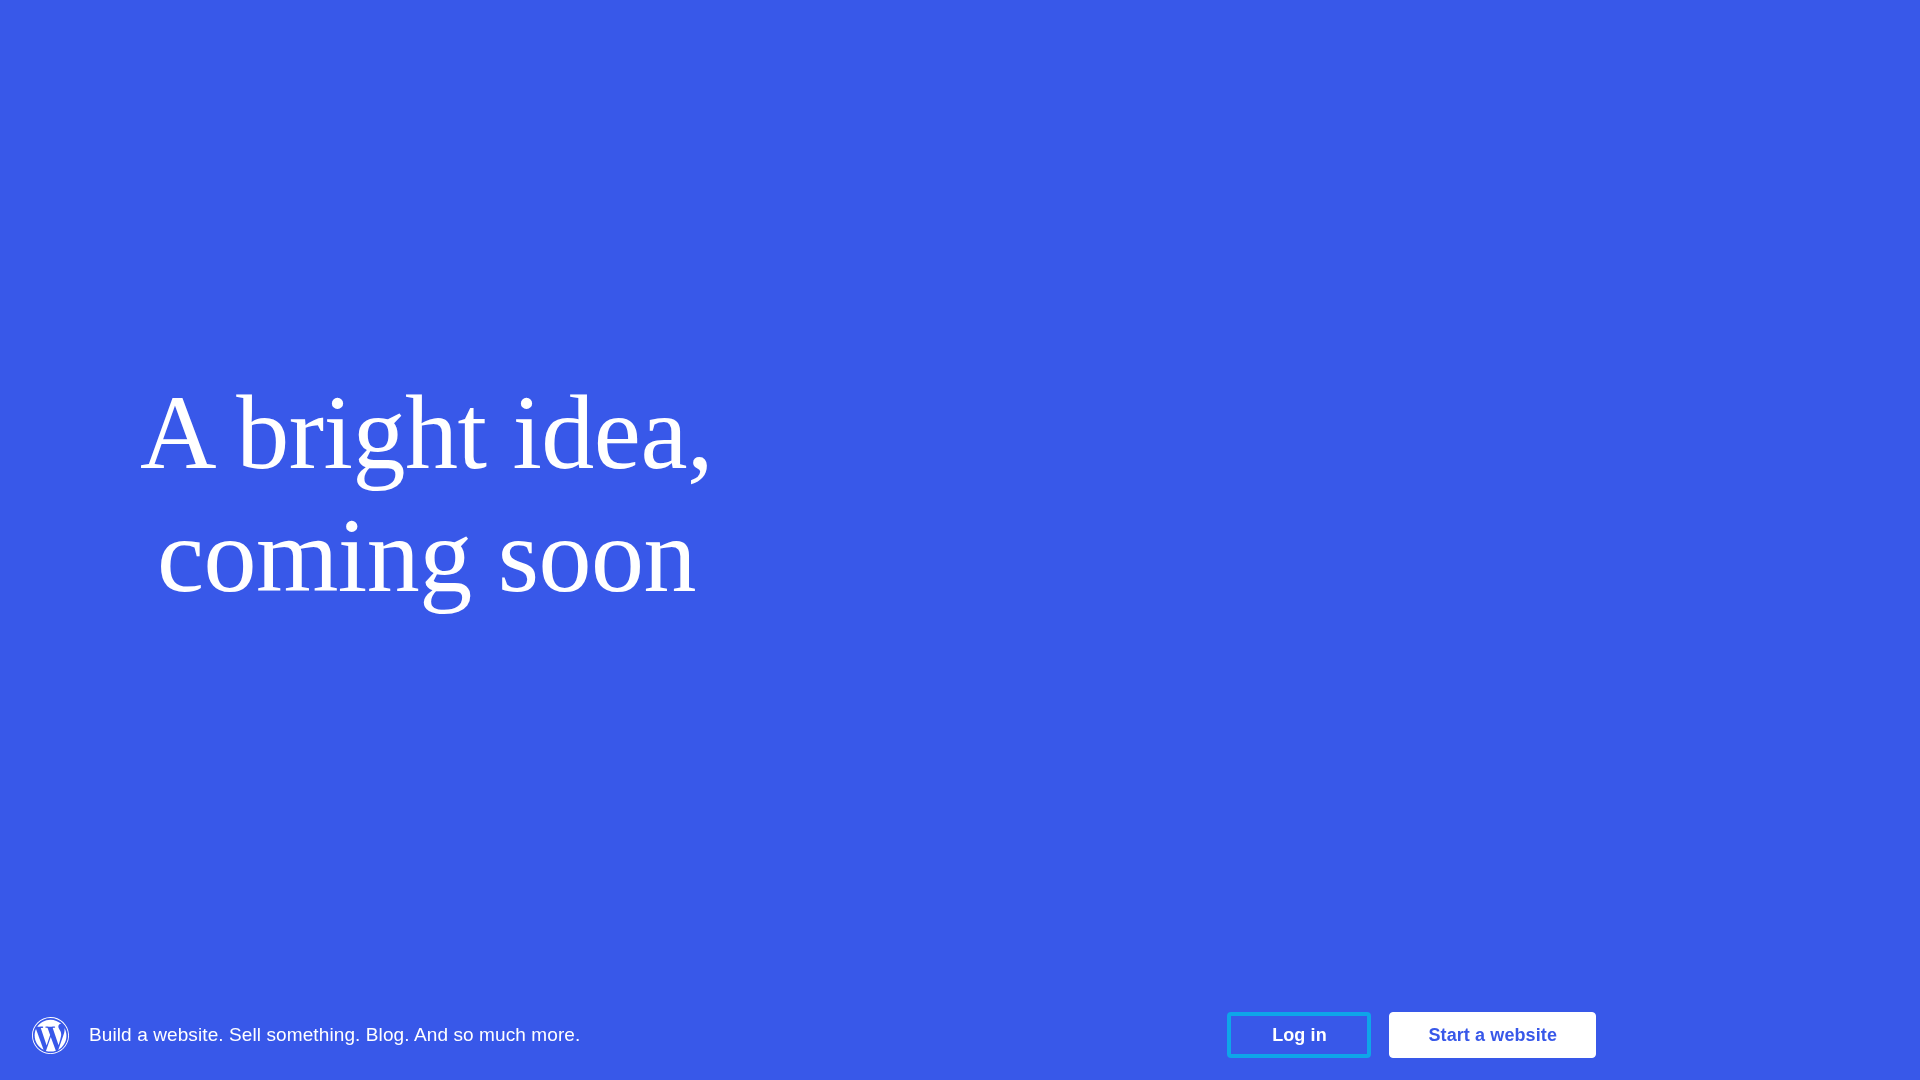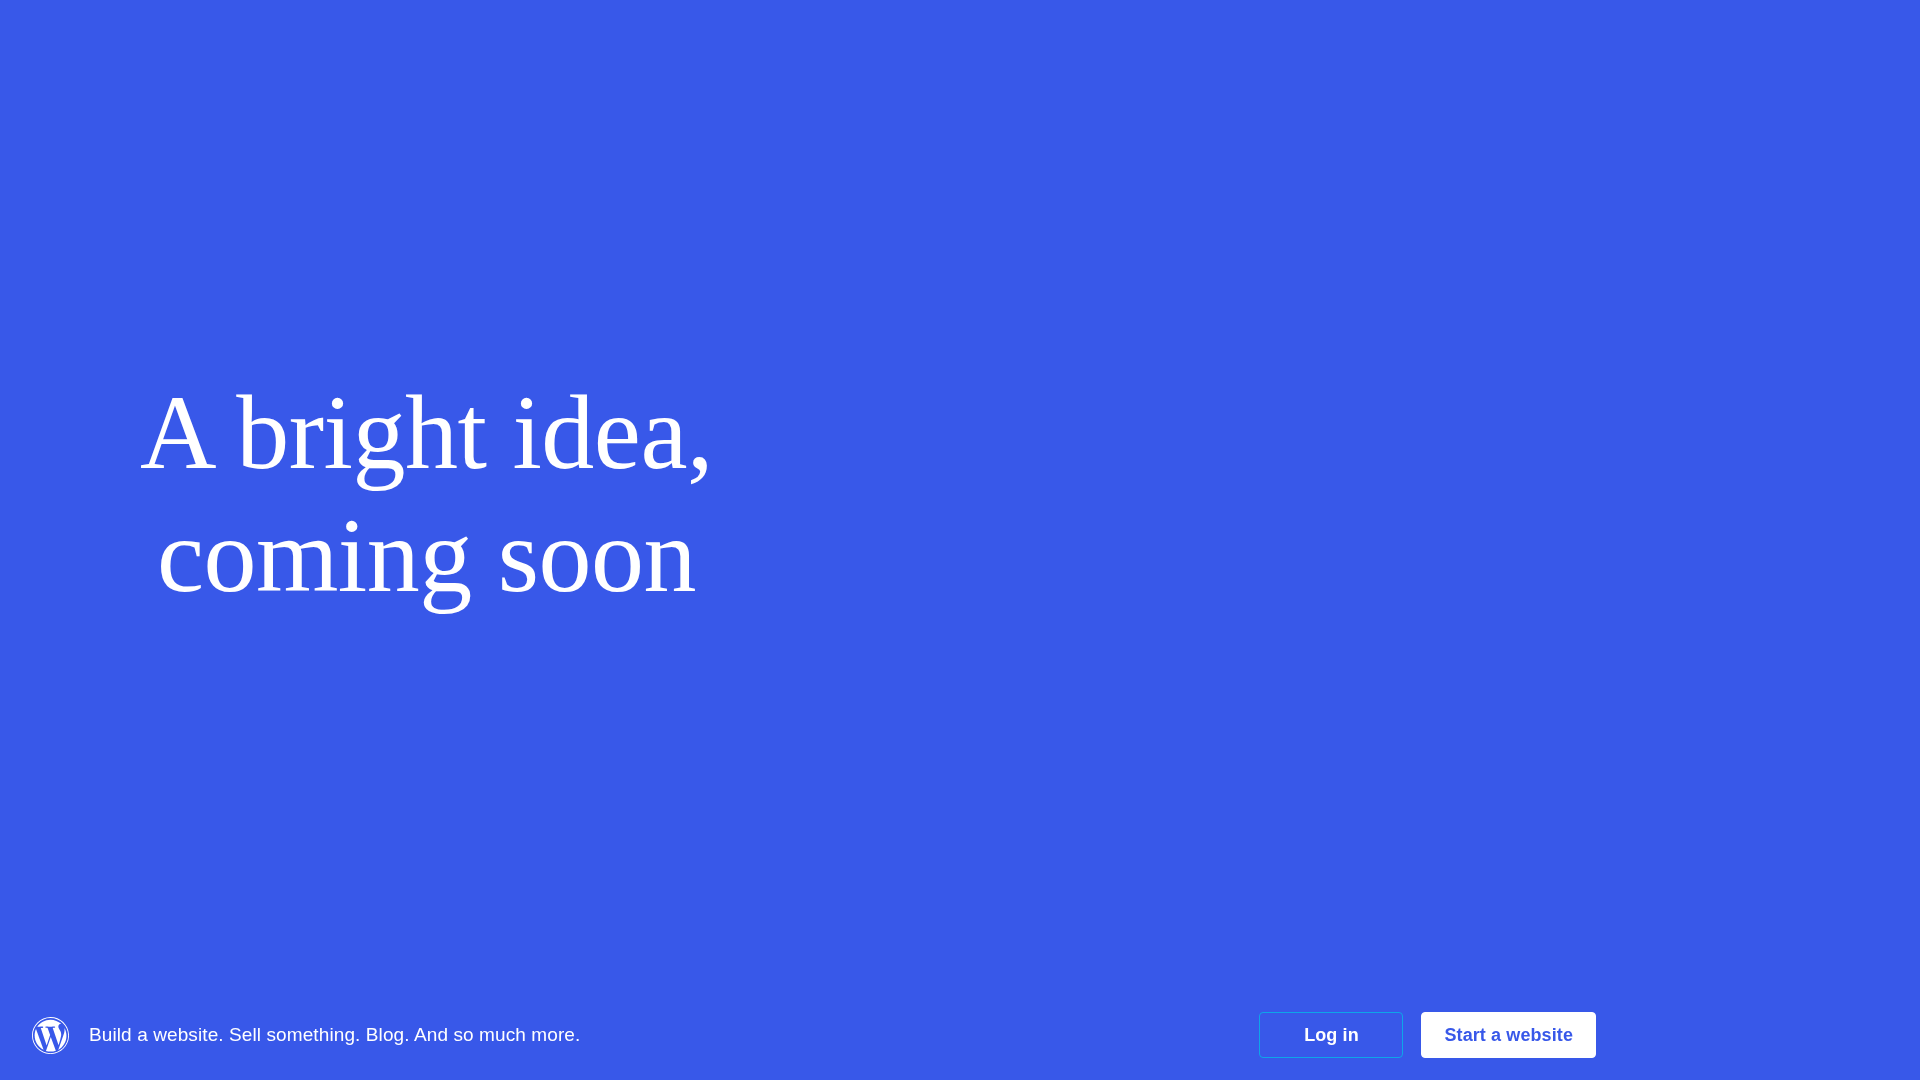--- a/index.html
+++ b/index.html
@@ -116,27 +116,27 @@
     box-sizing: border-box;
     text-decoration: none;
     white-space: nowrap;
     font-family: "Liberation Sans", sans-serif;
   }
 
   .btn-outline {
     min-width: 144px;
     padding: 0 24px;
     background: transparent;
-    border: 1px solid #0ea5e9;
+    border: 4px solid #0ea5e9;
     color: #ffffff;
   }
 
   .btn-solid {
     min-width: 130px;
-    padding: 0 22px;
+    padding: 0 38px;
     background: #ffffff;
     border: 1px solid #ffffff;
     color: #3858e9;
   }
 </style>
 </head>
 <body>
 
 <div class="page">
 

